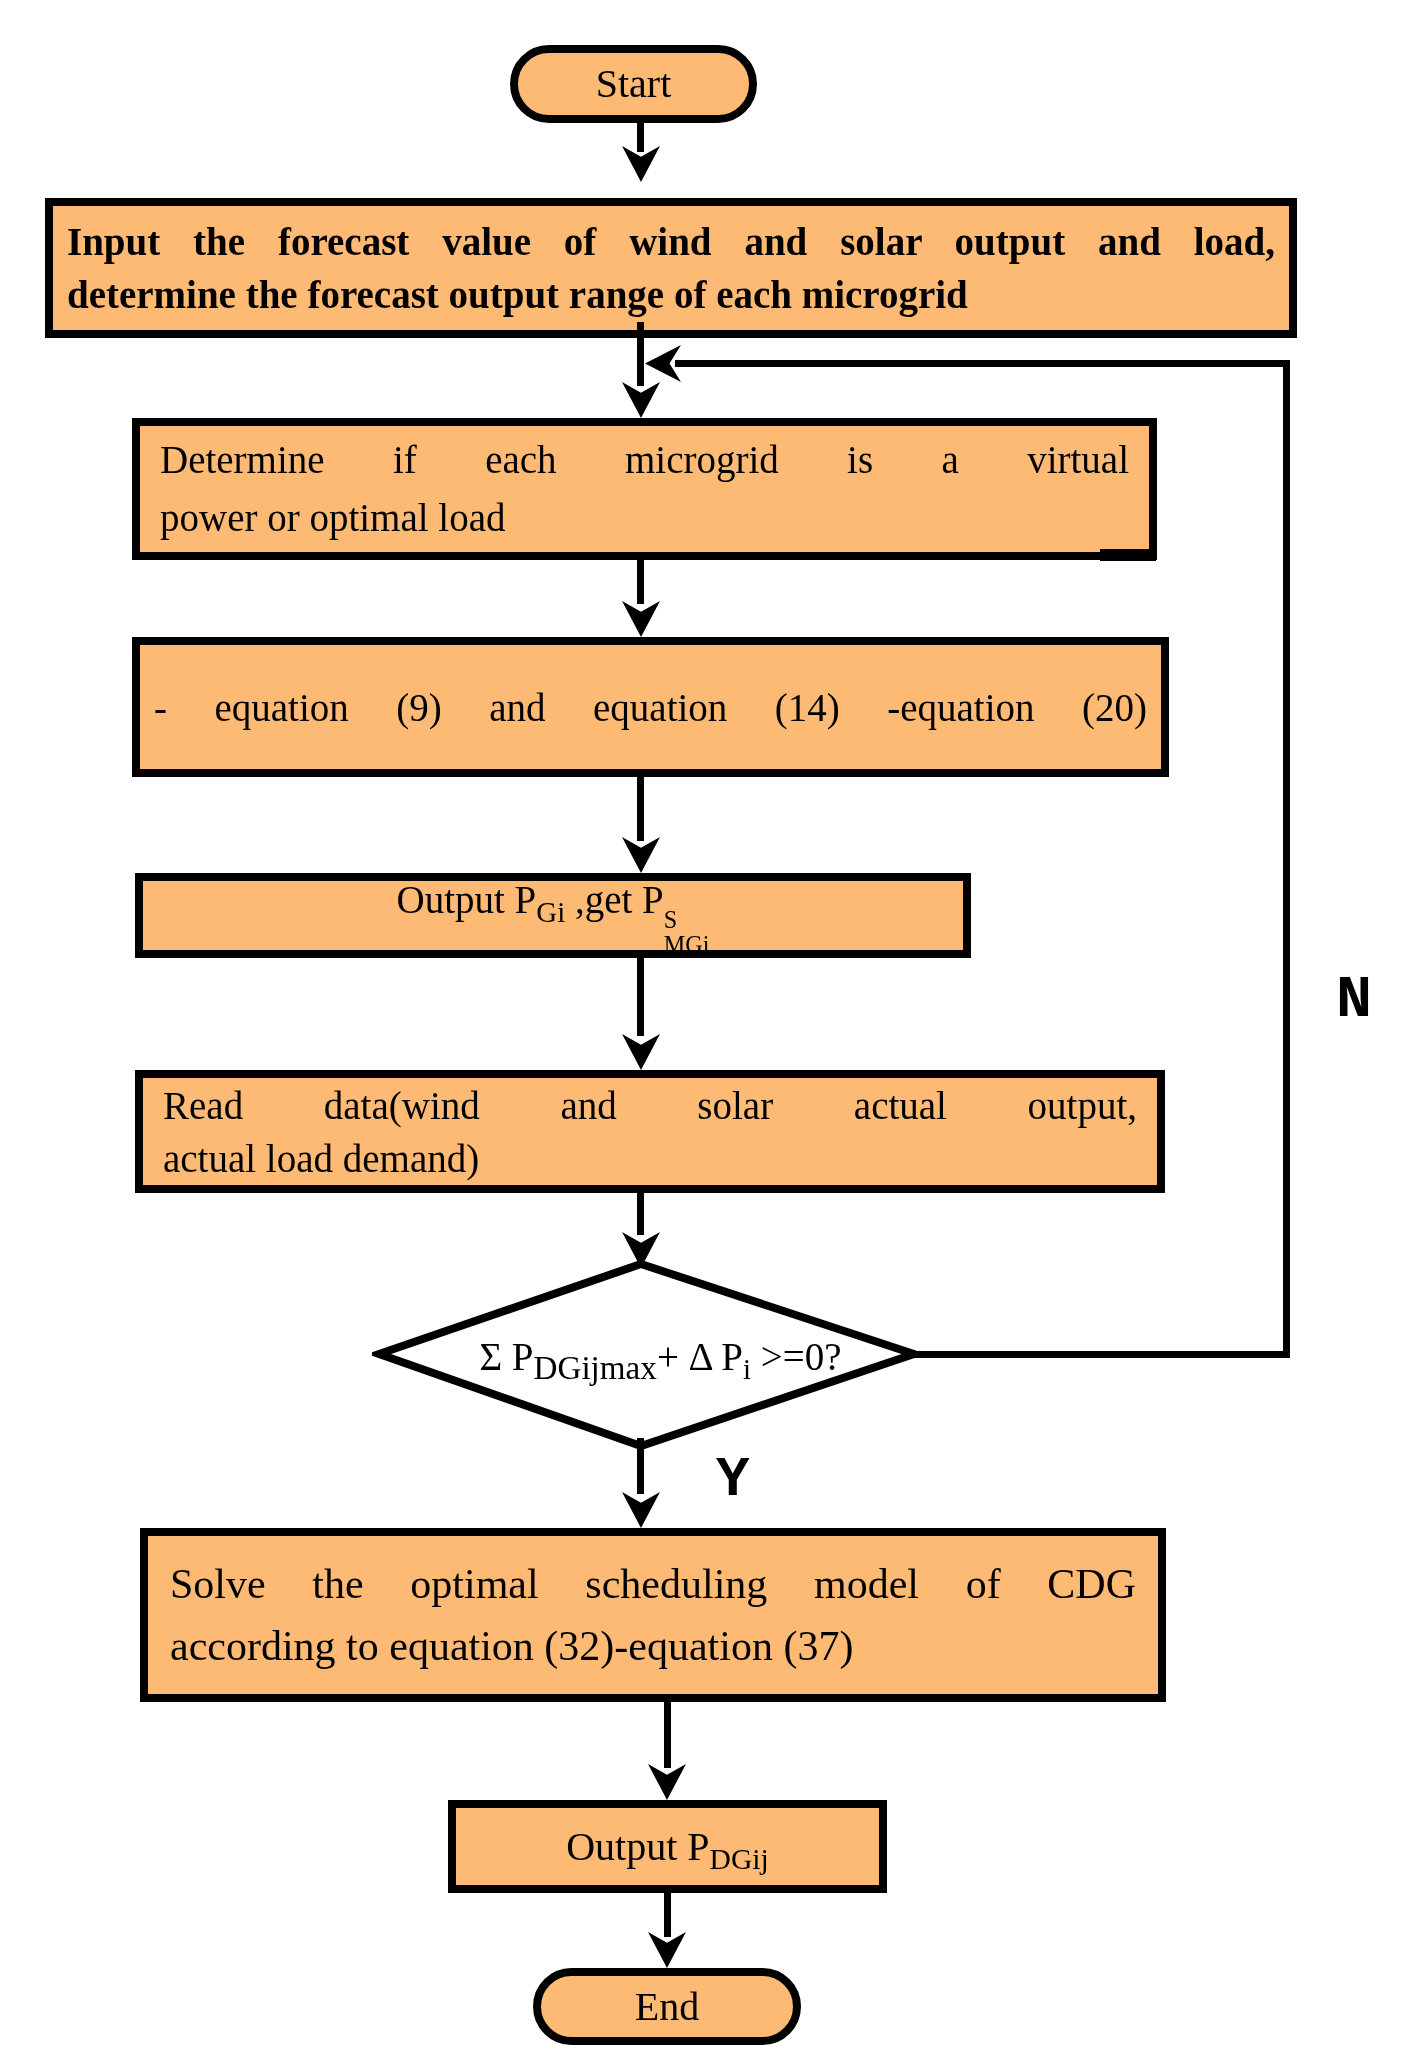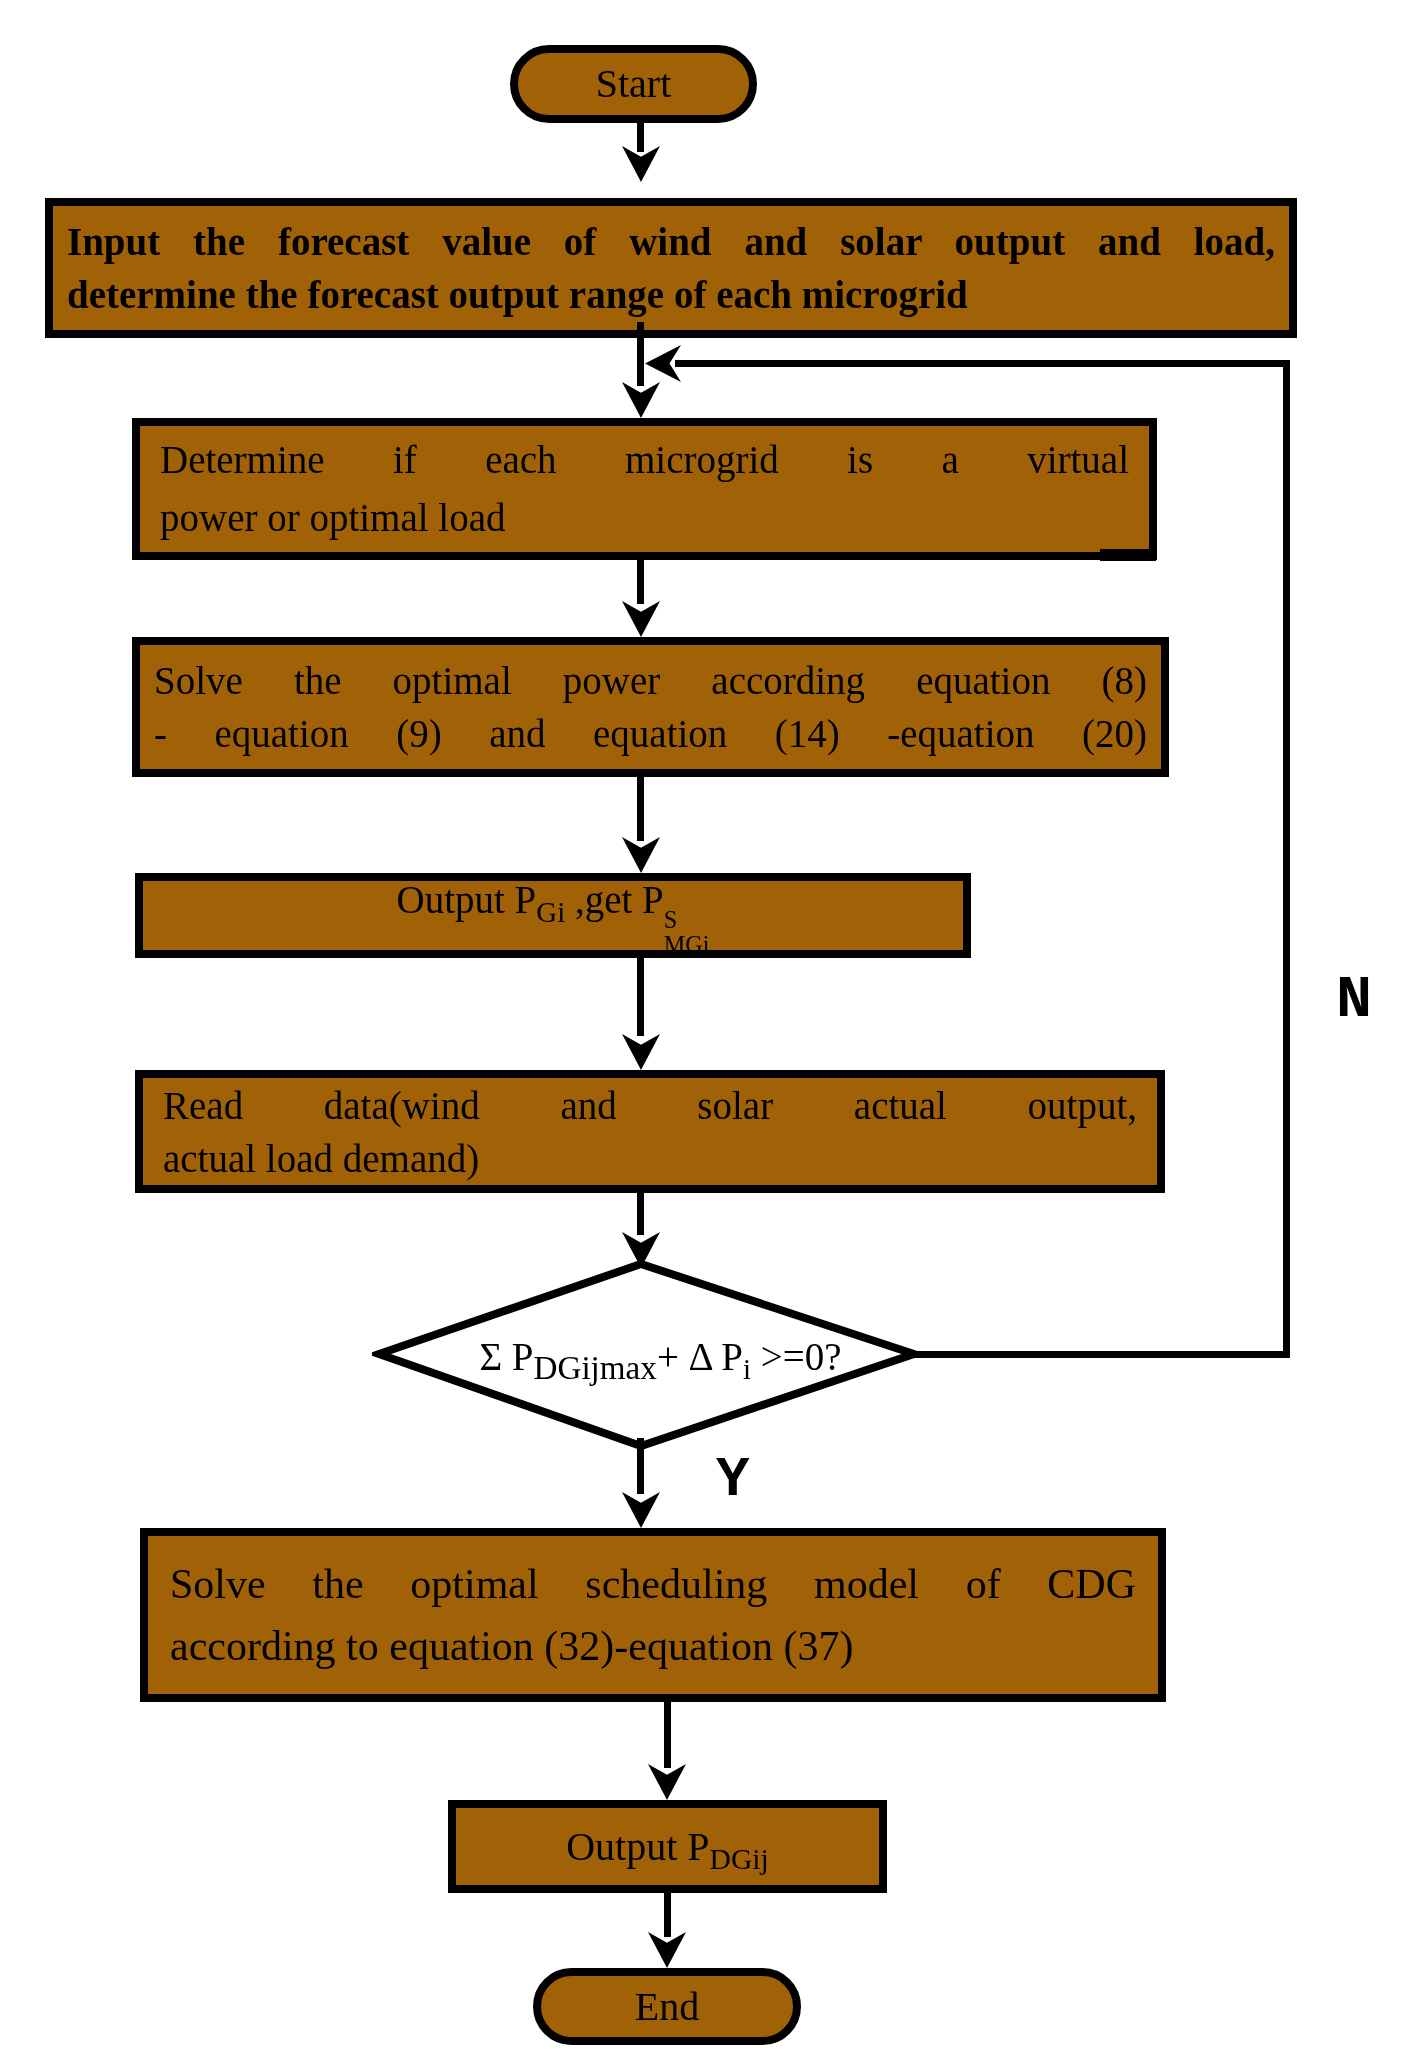--- a/index.html
+++ b/index.html
@@ -3,21 +3,21 @@
 <meta charset="utf-8">
 <style>
   * { margin:0; padding:0; box-sizing:border-box; }
   html,body { background:#ffffff; }
   .canvas {
     position:relative; width:1415px; height:2066px; background:#ffffff;
     color:#000; font-family:"Liberation Serif", serif; overflow:hidden;
   }
   
   .node {
-    position:absolute; border:8px solid #000; background:#a16207;
+    position:absolute; border:8px solid #000; background:#fdba74;
     display:flex; flex-direction:column; justify-content:center;
   }
   .terminator {
     border-radius:44px; align-items:center;
     font-size:40px; line-height:1;
   }
   .process { font-size:39px; line-height:53px; padding:0 14px; }
   .process .ln { width:100%; }
   .ln-fill { text-align:justify; text-align-last:justify; }
   .ln-start { text-align:left; }
@@ -83,21 +83,20 @@
     <div class="ln ln-fill">Determine if each microgrid is a virtual</div>
     <div class="ln ln-start">power or optimal load</div>
   </div>
 
   <div class="artifact" style="left:1100px; top:549px; width:56px; height:12px;"></div>
 
   <div class="vline" style="left:637px; top:560px; height:44px;"></div>
   <div class="ah-down" style="left:622px; top:601px;"></div>
 
   <div class="node process" style="left:132px; top:637px; width:1037px; height:140px;">
-    <div class="ln ln-fill">Solve the optimal power according equation (8)</div>
     <div class="ln ln-fill">- equation (9) and equation (14) -equation (20)</div>
   </div>
 
   <div class="vline" style="left:637px; top:777px; height:64px;"></div>
   <div class="ah-down" style="left:622px; top:837px;"></div>
 
   <div class="node process" style="left:135px; top:873px; width:836px; height:85px;">
     <div class="ln center-line">
       <span>Output P</span><sub>Gi</sub><span> ,get P</span><span class="stack">
           <span>S</span>

